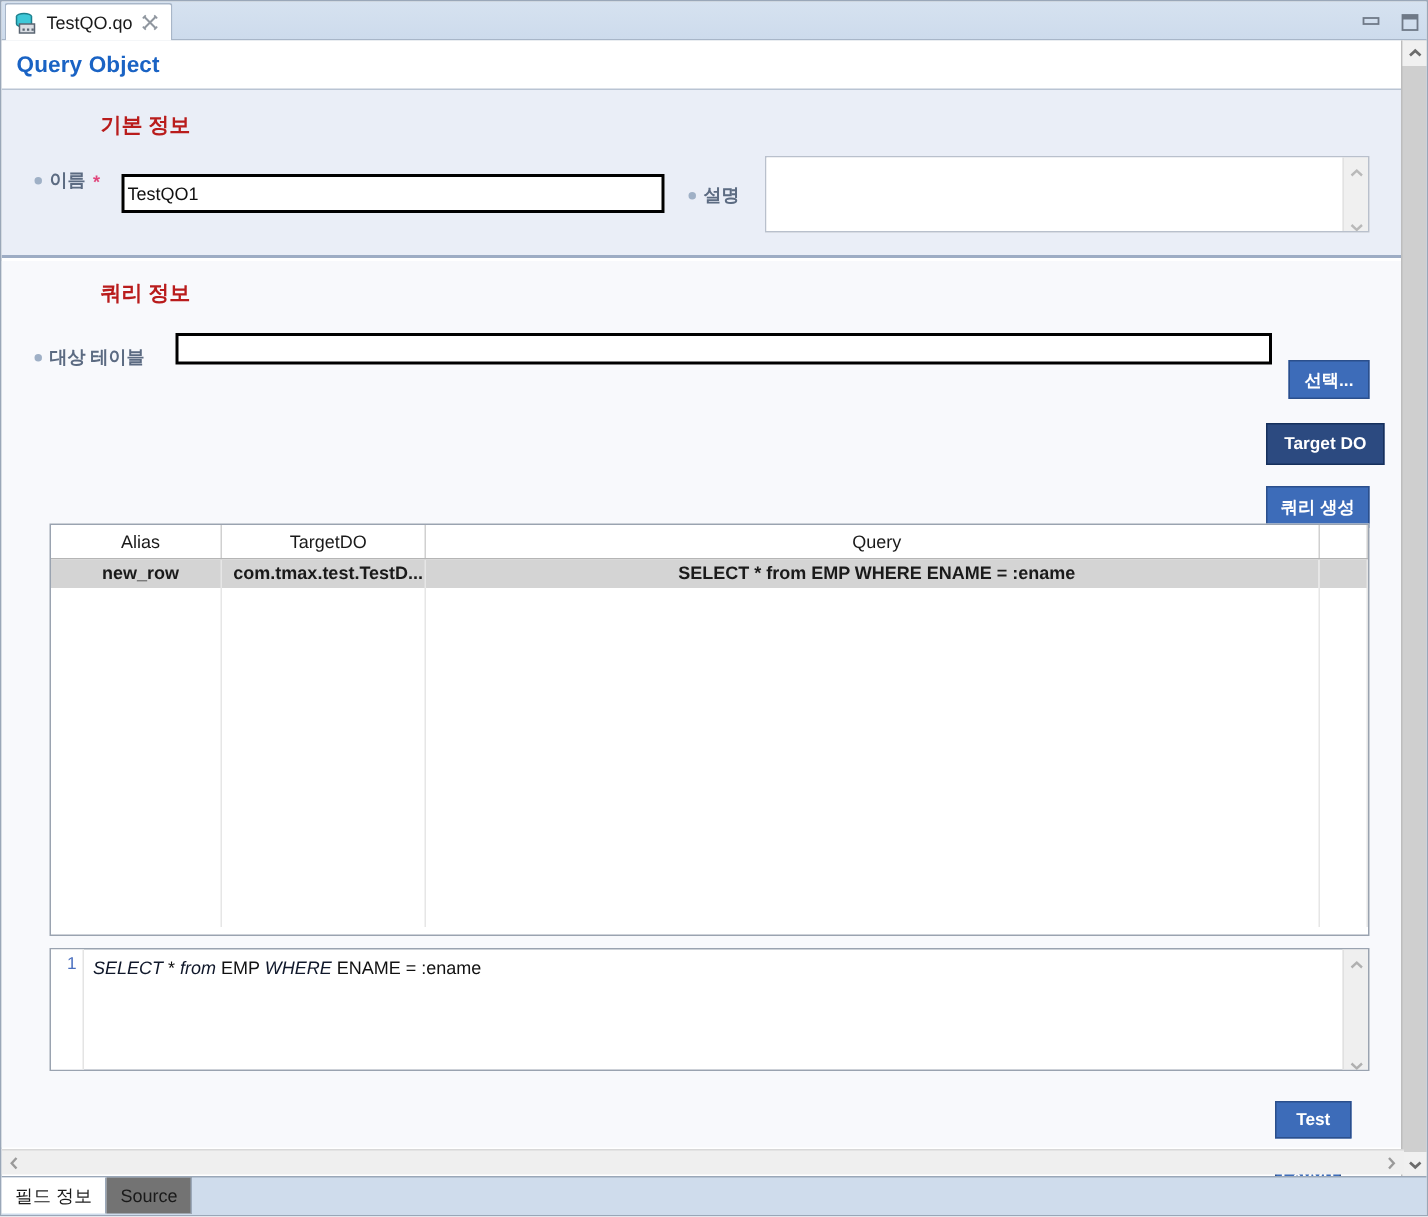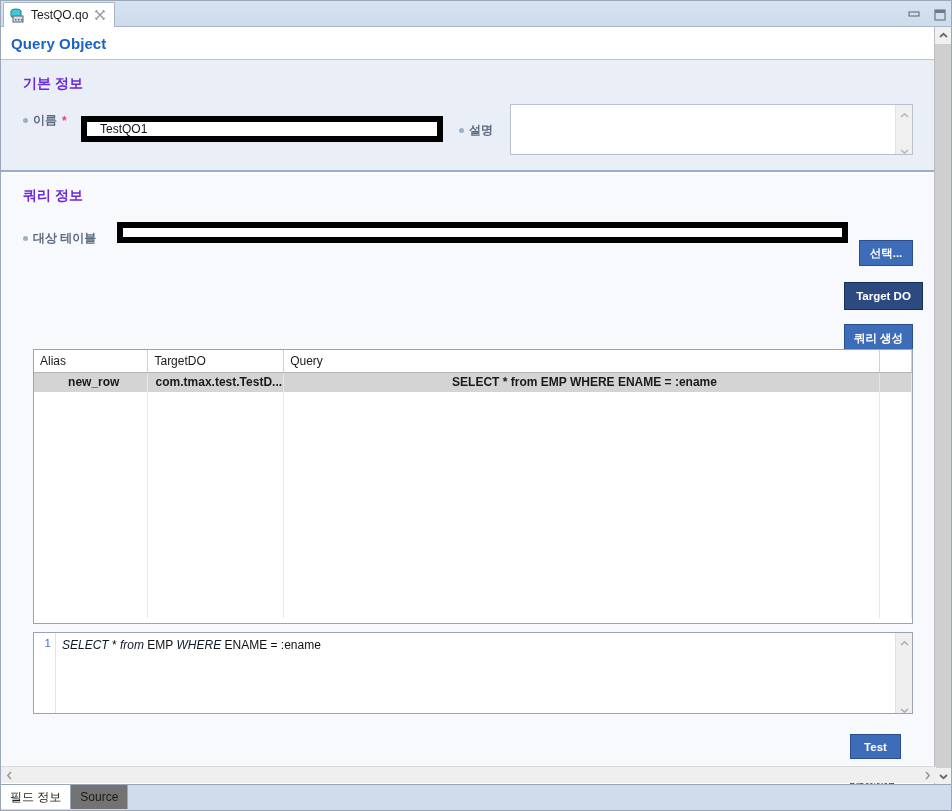--- a/index.html
+++ b/index.html
@@ -60,41 +60,41 @@
     position:absolute; left:0; top:59px; width:935px; height:112px;
     background:#eaeef7;
     border-bottom:2px solid #9dacc4;
   }
   .sec-query {
     position:absolute; left:0; top:173px; width:935px; height:591px;
     background:#f8f9fc;
   }
   .sec-title {
     position:absolute;
-    font-size:14px; color:#6d28d9; font-weight:bold;
+    font-size:14px; color:#b91c1c; font-weight:bold;margin-left:44px;
   }
   .field-label {
     position:absolute;
     display:flex; align-items:center; gap:5px;
     font-size:12px; font-weight:bold; color:#5c6b82;
     white-space:nowrap;
   }
   .bullet {
     width:5px; height:5px; border-radius:50%;
     background:#9fb0c6; display:inline-block;
   }
   .req { color:#e0457b; font-weight:bold; }
 
   .txt-input {
     position:absolute;
     background:#ffffff;
-    border:6px solid #000000;
+    border:2px solid #000000;
     font-family:"Liberation Sans",sans-serif;
     font-size:12px; color:#111;
-    padding:3px 13px;
+    padding:3px 2px;
     outline:none;
   }
   .txt-area {
     position:absolute;
     background:#ffffff;
     border:1px solid #b9c0cc;
     display:flex;
   }
   .ta-body { flex:1; background:#fff; }
   .ta-scroll {
@@ -129,21 +129,21 @@
     position:absolute;
     background:#ffffff;
     border:1px solid #9aa3b0;
     overflow:hidden;
   }
   .tbl { width:100%; border-collapse:collapse; table-layout:fixed; }
   .tbl th {
     background:#ffffff;
     border-right:1px solid #d0d0d0;
     border-bottom:1px solid #b5b5b5;
-    text-align:left;
+    text-align:center;
     font-size:12px; font-weight:normal; color:#1a1a1a;
     padding:4px 0 4px 6px;
     height:22px;
   }
   .tbl td {
     border-right:1px solid #e6e6e6;
     font-size:12px; color:#1a1a1a;
     padding:2px 0 2px 6px;
     height:19px;
     overflow:hidden; text-overflow:ellipsis; white-space:nowrap;

